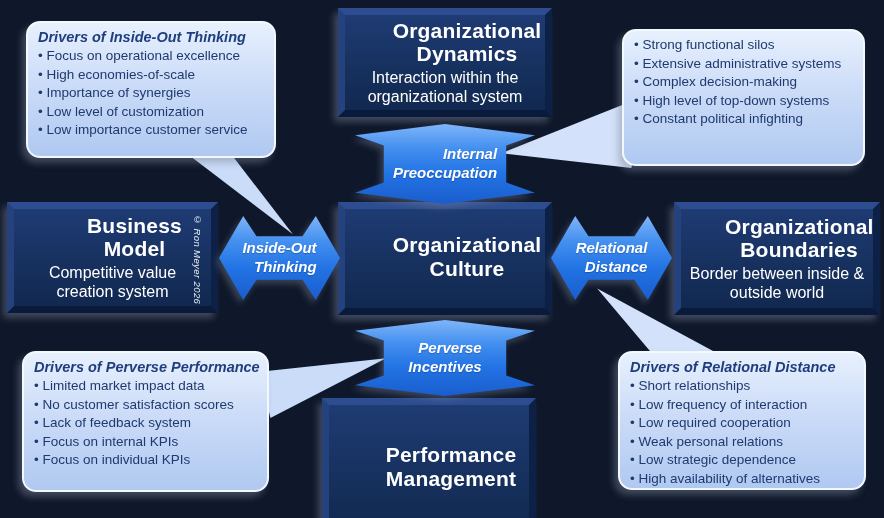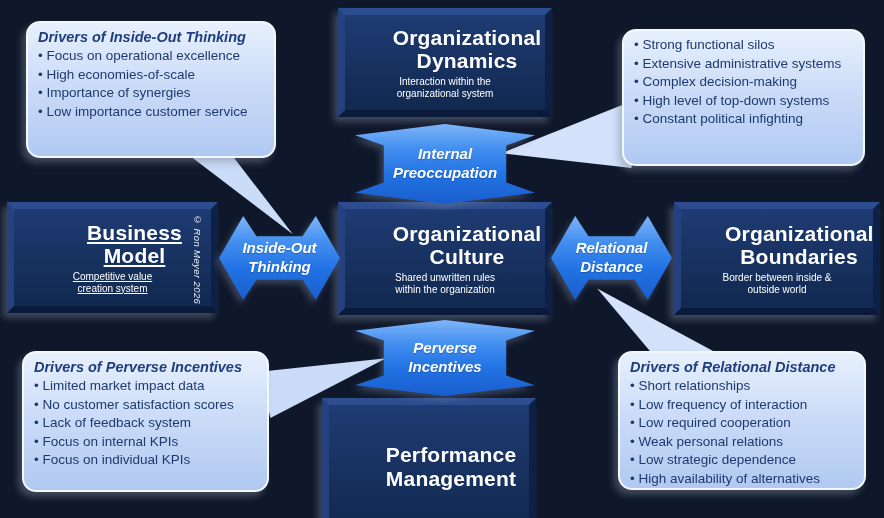--- a/index.html
+++ b/index.html
@@ -7,35 +7,35 @@
   .stage{position:relative;width:884px;height:518px;background:#0f172a;overflow:hidden;}
 
   
   .box{position:absolute;z-index:2;box-sizing:border-box;color:#fff;text-align:center;
        display:flex;flex-direction:column;justify-content:center;
        background:linear-gradient(180deg,#1e3b73 0%,#17315f 55%,#112950 100%);
        border-top:7px solid #2d4d90;border-left:7px solid #25427f;
        border-right:7px solid #0d2147;border-bottom:7px solid #091a3a;
        box-shadow:-4px 5px 7px rgba(125,135,155,.45);}
   .box .t{font-size:21px;font-weight:bold;line-height:1.12;margin:0 0 3px;white-space:pre-line;letter-spacing:.2px;padding-left:44px;}
-  .box .s{font-size:10px;line-height:1.18;margin:0;white-space:pre-line;}
+  .box .s{font-size:16px;line-height:1.18;margin:0;white-space:pre-line;}
   #box-dynamics{left:338px;top:8px;width:214px;height:109px;}
-  #box-business{left:7px;top:202px;width:211px;height:111px;text-decoration:underline;}
+  #box-business{left:7px;top:202px;width:211px;height:111px;}
   #box-culture{left:338px;top:202px;width:214px;height:113px;}
   #box-boundaries{left:674px;top:202px;width:206px;height:113px;}
   #box-performance{left:322px;top:398px;width:214px;height:141px;}
 
   
   .arrow-wrap{position:absolute;z-index:3;filter:drop-shadow(-3px 4px 3px rgba(125,135,155,.40));}
   .arrow{width:100%;height:100%;display:flex;align-items:center;justify-content:center;
          background:linear-gradient(180deg,#7fb5f8 0%,#4490f0 30%,#2273e4 62%,#1a5dcd 100%);}
   .arrow.v{clip-path:polygon(50% 0,100% 14%,84% 27%,84% 73%,100% 86%,50% 100%,0 86%,16% 73%,16% 27%,0 14%);}
   .arrow.h{clip-path:polygon(0 50%,20% 0,31% 24%,69% 24%,80% 0,100% 50%,80% 100%,69% 76%,31% 76%,20% 100%);}
   .arrow .lbl{color:#fff;font-weight:bold;font-style:italic;font-size:15px;line-height:1.25;
-              text-align:center;white-space:pre-line;text-shadow:0 1px 1px rgba(10,40,90,.35);}
+              text-align:right;white-space:pre-line;text-shadow:0 1px 1px rgba(10,40,90,.35);}
   #arrow-internal{left:355px;top:124px;width:180px;height:80px;}
   #arrow-perverse{left:355px;top:320px;width:180px;height:76px;}
   #arrow-inside-out{left:219px;top:216px;width:121px;height:84px;}
   #arrow-relational{left:551px;top:216px;width:121px;height:84px;}
 
   
   .callout{position:absolute;z-index:2;box-sizing:border-box;
            background:linear-gradient(180deg,#e7f0fd 0%,#ccdcf8 45%,#b0c9f1 100%);
            border:2px solid #f3f8fe;border-radius:14px;
            box-shadow:-4px 5px 7px rgba(125,135,155,.45);
@@ -75,36 +75,37 @@
   <div class="tail" id="tail-tr"></div>
   <div class="tail" id="tail-bl"></div>
   <div class="tail" id="tail-br"></div>
 
   <div class="callout" id="callout-inside-out">
     <div class="ct">Drivers of Inside-Out Thinking</div>
     <ul>
       <li>Focus on operational excellence</li>
       <li>High economies-of-scale</li>
       <li>Importance of synergies</li>
+      <li>Low level of customization</li>
       <li>Low importance customer service</li>
     </ul>
   </div>
 
   <div class="callout" id="callout-internal">
     <ul>
       <li>Strong functional silos</li>
       <li>Extensive administrative systems</li>
       <li>Complex decision-making</li>
       <li>High level of top-down systems</li>
       <li>Constant political infighting</li>
     </ul>
   </div>
 
   <div class="callout" id="callout-perverse">
-    <div class="ct">Drivers of Perverse Incentives</div>
+    <div class="ct">Drivers of Perverse Performance</div>
     <ul>
       <li>Limited market impact data</li>
       <li>No customer satisfaction scores</li>
       <li>Lack of feedback system</li>
       <li>Focus on internal KPIs</li>
       <li>Focus on individual KPIs</li>
     </ul>
   </div>
 
   <div class="callout" id="callout-relational">
@@ -129,22 +130,20 @@
   <div class="box" id="box-business">
     <div class="t">Business
 Model</div>
     <div class="s">Competitive value
 creation system</div>
   </div>
 
   <div class="box" id="box-culture">
     <div class="t">Organizational
 Culture</div>
-    <div class="s">Shared unwritten rules
-within the organization</div>
   </div>
 
   <div class="box" id="box-boundaries">
     <div class="t">Organizational
 Boundaries</div>
     <div class="s">Border between inside &amp;
 outside world</div>
   </div>
 
   <div class="box" id="box-performance">

